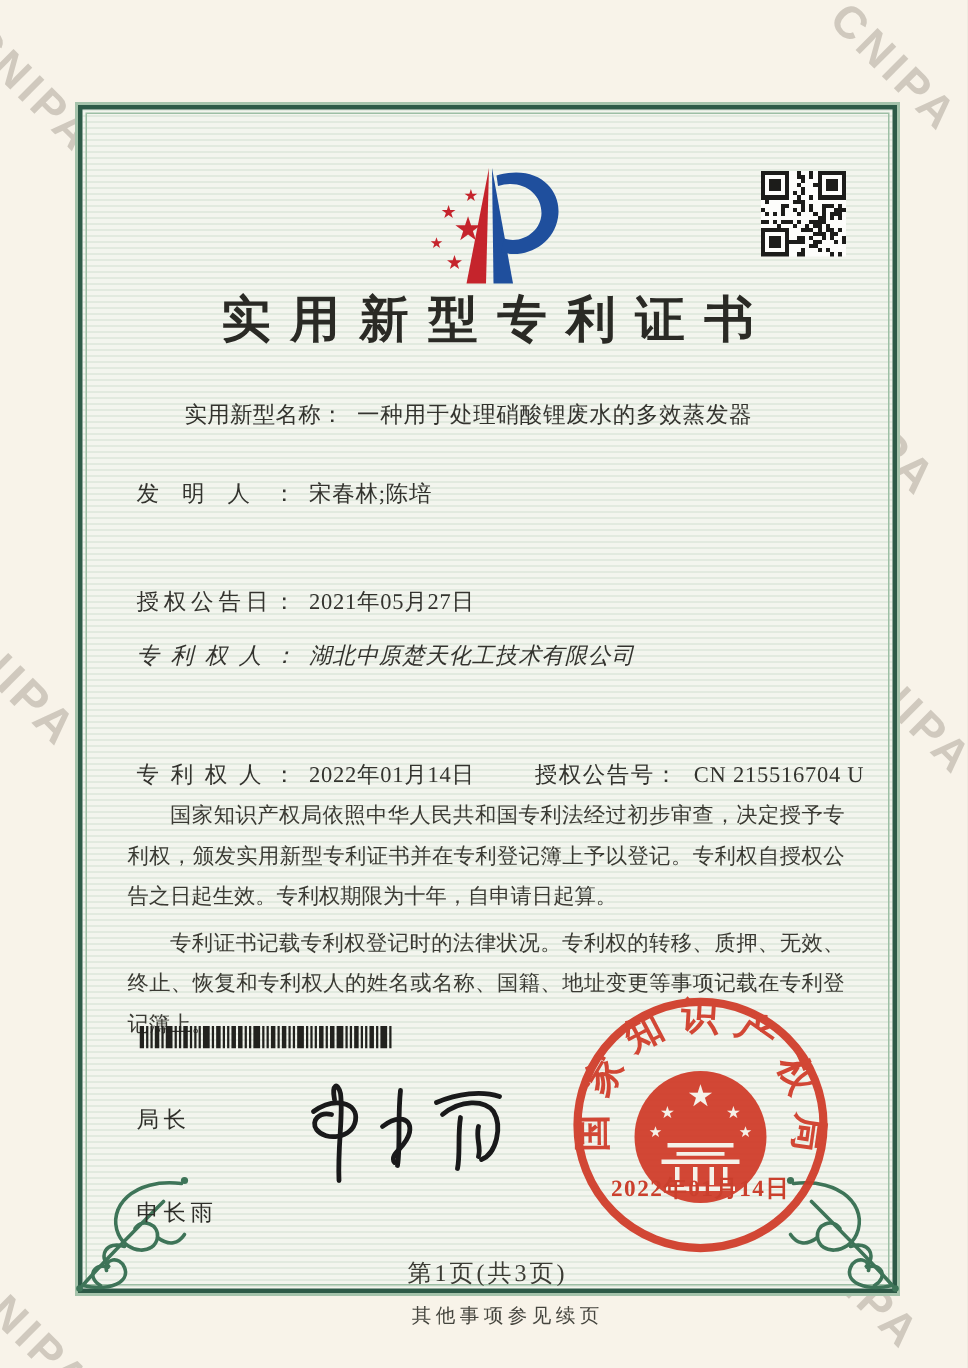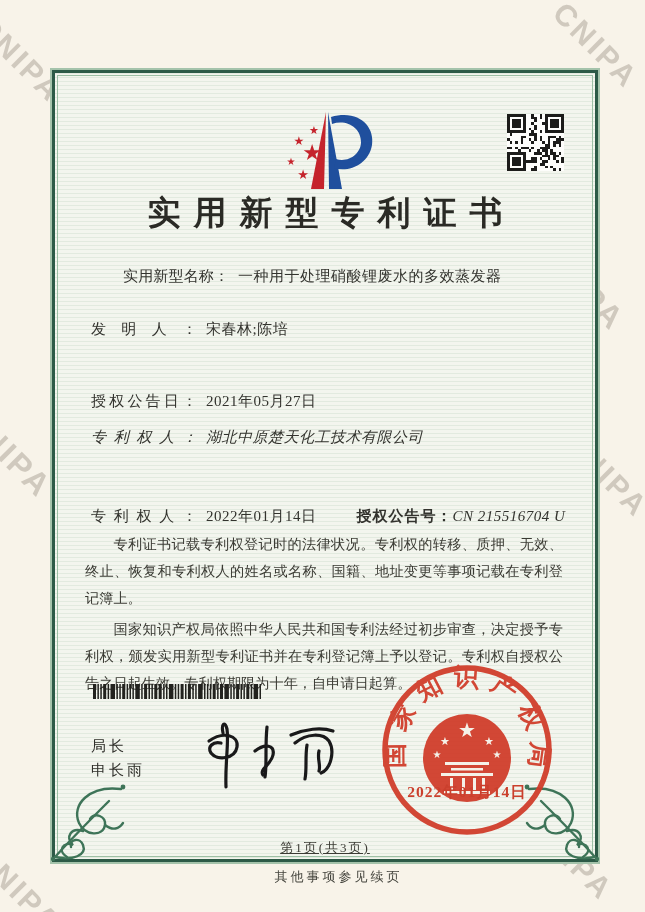--- a/index.html
+++ b/index.html
@@ -31,34 +31,34 @@
   }
   .cert-no{position:absolute;left:33px;top:40px;font-size:13.5px;letter-spacing:2.5px;color:#3a3a33;}
   .logo{position:absolute;left:224px;top:34px;}
   .qr{position:absolute;left:452px;top:41px;}
   .title{
     position:absolute;top:118px;left:0;right:0;text-align:center;
     font-size:33px;font-weight:bold;letter-spacing:13px;padding-left:13px;color:#2a2a25;
   }
   .row{position:absolute;left:36px;font-size:15px;color:#33332e;white-space:nowrap;}
   .f-label{display:inline-block;width:106px;text-align:justify;text-align-last:justify;vertical-align:top;color:#33332e;}
-  .f-label2{letter-spacing:1px;font-weight:bold;}
+  .f-label2{letter-spacing:1px;}
   .f-value{margin-left:9px;letter-spacing:0.5px;}
   .addr-val{display:inline-block;margin-left:9px;white-space:normal;width:392px;vertical-align:top;line-height:22px;letter-spacing:0.5px;}
   .paras{position:absolute;left:30px;top:458px;width:478px;font-size:14.2px;line-height:27px;color:#3a3a33;text-align:justify;}
   .paras p{margin:0 0 4px 0;text-indent:2em;}
   .barcode{position:absolute;left:38px;top:611px;}
   .director{position:absolute;left:36px;font-size:15px;letter-spacing:3px;color:#2e2e29;font-family:Liberation Mono, monospace;}
   .sig{position:absolute;left:140px;top:642px;}
   .seal{position:absolute;left:323px;top:588px;width:178px;height:178px;opacity:0.93;}
   .seal-date{
     position:absolute;left:-8px;right:-8px;top:121px;text-align:center;
     font-size:15.5px;font-weight:bold;color:#c8331f;letter-spacing:1px;white-space:nowrap;
   }
-  .page-info{position:absolute;left:0;right:0;top:766px;text-align:center;font-size:13px;letter-spacing:2px;color:#3c3c35;text-decoration:underline;}
+  .page-info{position:absolute;left:0;right:0;top:766px;text-align:center;font-size:16px;letter-spacing:2px;color:#3c3c35;}
   .outside-note{position:absolute;left:0;right:0;top:868px;text-align:center;font-size:13px;letter-spacing:3px;color:#45453e;z-index:2;margin-left:32px;}
   .fl{position:absolute;bottom:-12px;}
   .fl-left{left:-12px;}
   .fl-right{right:-12px;transform:scaleX(-1);}
 </style>
 </head>
 <body>
 
 <div class="page">
 
@@ -239,26 +239,26 @@
     <div class="row" style="top:247px;">
       <span class="f-label">发明人：</span><span class="f-value">宋春林;陈培</span>
     </div>
     <div class="row" style="top:319px;">
       <span class="f-label">授权公告日：</span><span class="f-value">2021年05月27日</span>
     </div>
     <div class="row" style="top:355px;font-style:italic;">
       <span class="f-label">专利权人：</span><span class="f-value">湖北中原楚天化工技术有限公司</span>
     </div>
     <div class="row" style="top:434px;">
-      <span class="f-label">专利权人：</span><span class="f-value">2022年01月14日</span><span class="f-label2" style="margin-left:40px;">授权公告号：</span><span class="f-value" style="margin-left:0;font-style:italic;">CN 215516704 U</span>
+      <span class="f-label">专利权人：</span><span class="f-value">2022年01月14日</span><span class="f-label2" style="margin-left:40px;">授权公告号：</span><span class="f-value" style="margin-left:10px;">CN 215516704 U</span>
     </div>
 
     <div class="paras">
+      <p>国家知识产权局依照中华人民共和国专利法经过初步审查，决定授予专利权，颁发实用新型专利证书并在专利登记簿上予以登记。专利权自授权公告之日起生效。专利权期限为十年，自申请日起算。</p>
       <p>专利证书记载专利权登记时的法律状况。专利权的转移、质押、无效、终止、恢复和专利权人的姓名或名称、国籍、地址变更等事项记载在专利登记簿上。</p>
-      <p>国家知识产权局依照中华人民共和国专利法经过初步审查，决定授予专利权，颁发实用新型专利证书并在专利登记簿上予以登记。专利权自授权公告之日起生效。专利权期限为十年，自申请日起算。</p>
     </div>
 
     <svg class="barcode" width="172" height="15" viewBox="0 0 172 15">
       <g id="bc-bars">
           <rect x="0" y="0" width="3" height="15" fill="#22221e"></rect>
           <rect x="4.4" y="0" width="1.5" height="15" fill="#22221e"></rect>
           <rect x="7.300000000000001" y="0" width="1.5" height="15" fill="#22221e"></rect>
           <rect x="10.200000000000001" y="0" width="3" height="15" fill="#22221e"></rect>
           <rect x="14.600000000000001" y="0" width="1.5" height="15" fill="#22221e"></rect>
           <rect x="17.5" y="0" width="4.5" height="15" fill="#22221e"></rect>
@@ -299,21 +299,21 @@
           <rect x="147.5000000000001" y="0" width="1.5" height="15" fill="#22221e"></rect>
           <rect x="150.40000000000012" y="0" width="1.5" height="15" fill="#22221e"></rect>
           <rect x="153.30000000000013" y="0" width="3" height="15" fill="#22221e"></rect>
           <rect x="157.70000000000013" y="0" width="1.5" height="15" fill="#22221e"></rect>
           <rect x="160.60000000000014" y="0" width="4.5" height="15" fill="#22221e"></rect>
           <rect x="166.50000000000014" y="0" width="1.5" height="15" fill="#22221e"></rect>
         </g>
     </svg>
 
     <div class="director" style="top:664px;">局长</div>
-    <div class="director" style="top:688px;">申长雨</div>
+    <div class="director" style="top:726px;">申长雨</div>
 
     <svg class="sig" width="150" height="85" viewBox="0 0 150 85">
       <g fill="none" stroke="#19191a" stroke-width="3.2" stroke-linecap="round">
         <path d="M28,18 C26,8 30,6 32,14 C34,28 30,48 31,72"></path>
         <path d="M14,26 C28,16 44,20 42,32 C40,44 22,46 16,38 C12,32 18,26 26,28"></path>
         <path d="M72,12 C70,30 72,50 70,62"></path>
         <path d="M60,36 C70,28 80,30 78,40 C76,50 64,54 68,60"></path>
         <path d="M96,20 C110,14 126,12 138,16"></path>
         <path d="M100,28 C112,18 128,18 134,26 C140,36 136,54 126,58"></path>
         <path d="M112,30 C110,42 112,54 110,64"></path>

